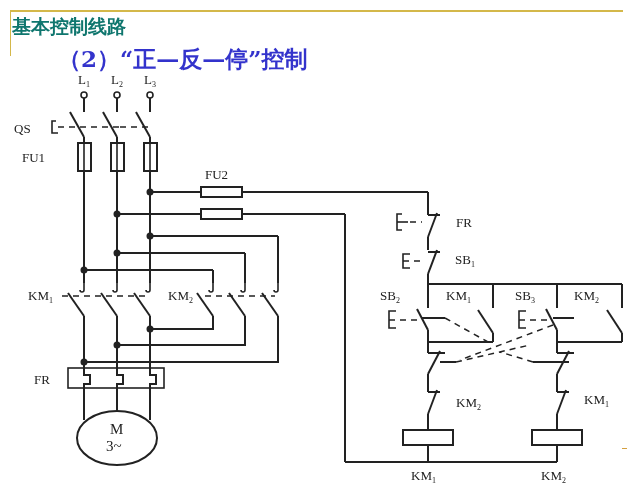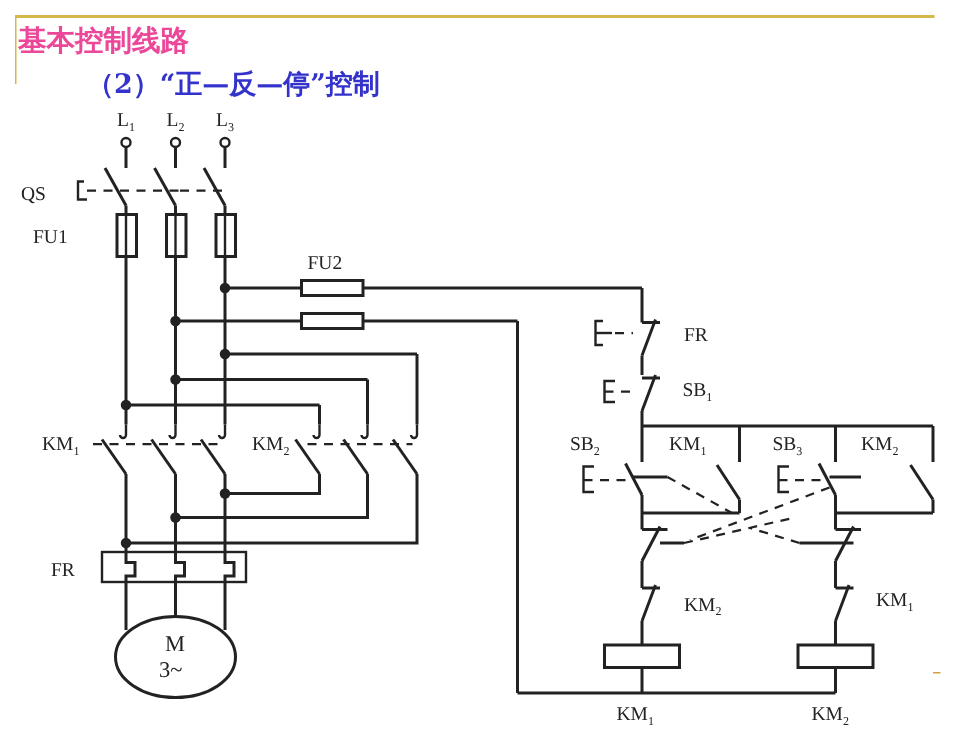--- a/index.html
+++ b/index.html
@@ -1,20 +1,20 @@
 <!DOCTYPE html>
 <html><head>
 <meta charset="utf-8">
 <style>
   html, body { margin:0; padding:0; background:#ffffff; }
   body { width:640px; height:488px; position:relative; overflow:hidden; font-family:"DejaVu Serif", serif; }
   .frame-top { position:absolute; left:10px; top:10px; width:613px; height:2px; background:#d4b84a; }
   .frame-left { position:absolute; left:10px; top:10px; width:1px; height:46px; background:#d4b84a; }
-  .heading { position:absolute; left:12px; top:14px; font-size:19px; font-weight:bold; color:#ec4899; font-family:"DejaVu Sans", sans-serif; letter-spacing:0px; }
-  .subheading { position:absolute; left:58px; top:44px; font-size:18px; font-weight:bold; color:#3333cc; font-family:"DejaVu Serif", serif; }
+  .heading { position:absolute; left:12px; top:14px; font-size:19px; font-weight:bold; color:#0f766e; font-family:"DejaVu Sans", sans-serif; letter-spacing:0px; }
+  .subheading { position:absolute; left:58px; top:44px; font-size:23px; font-weight:bold; color:#3333cc; font-family:"DejaVu Serif", serif; }
   svg { position:absolute; left:0; top:0; }
   .lbl { font-family:"Liberation Serif", serif; font-size:13px; fill:#222; }
   .sub { font-size:8px; }
   .w { stroke:#222; stroke-width:2; fill:none; }
   .wt { stroke:#222; stroke-width:1.6; fill:none; }
   .dash { stroke:#222; stroke-width:1.5; stroke-dasharray:6,5; fill:none; }
   .dot { fill:#222; }
   .minus { position:absolute; left:622px; top:448px; width:5px; height:1px; background:#d4a040; }
 </style>
 </head>

